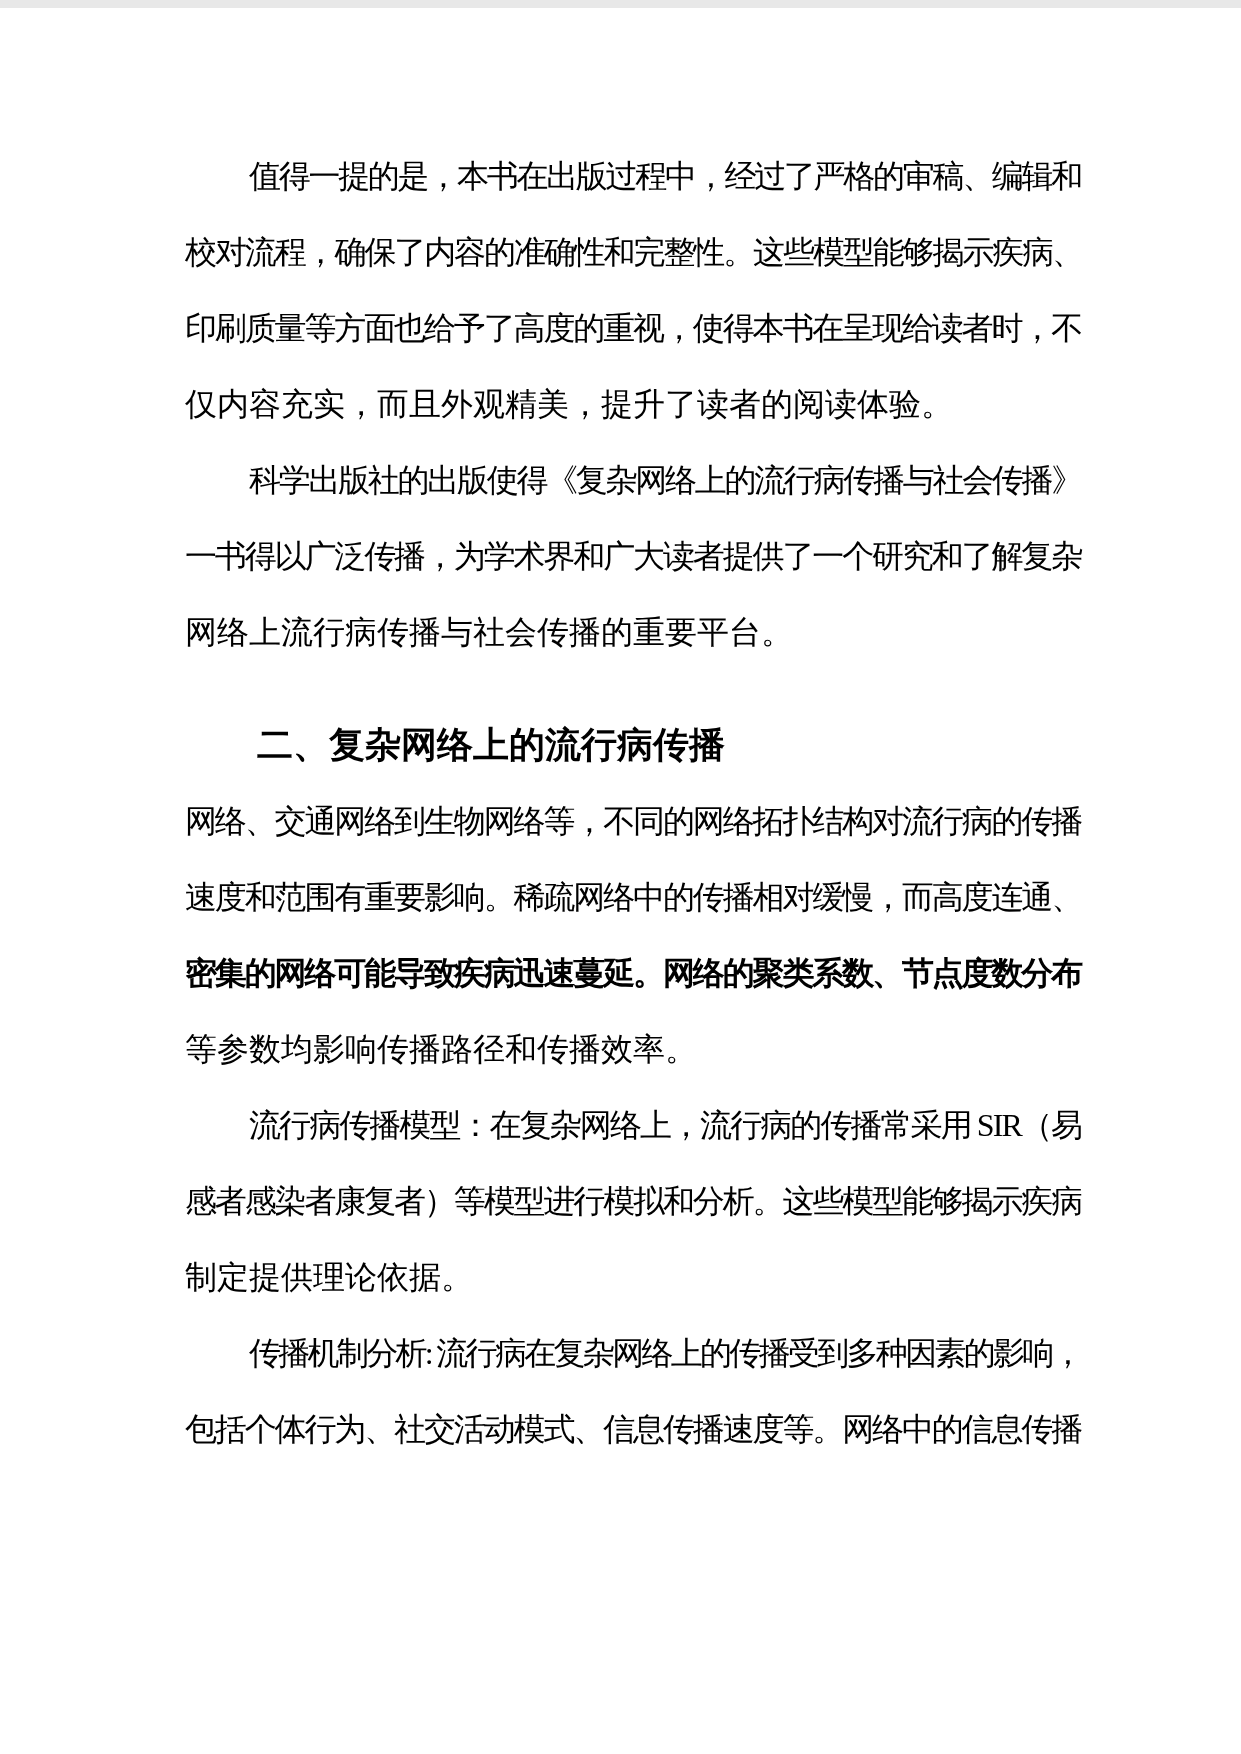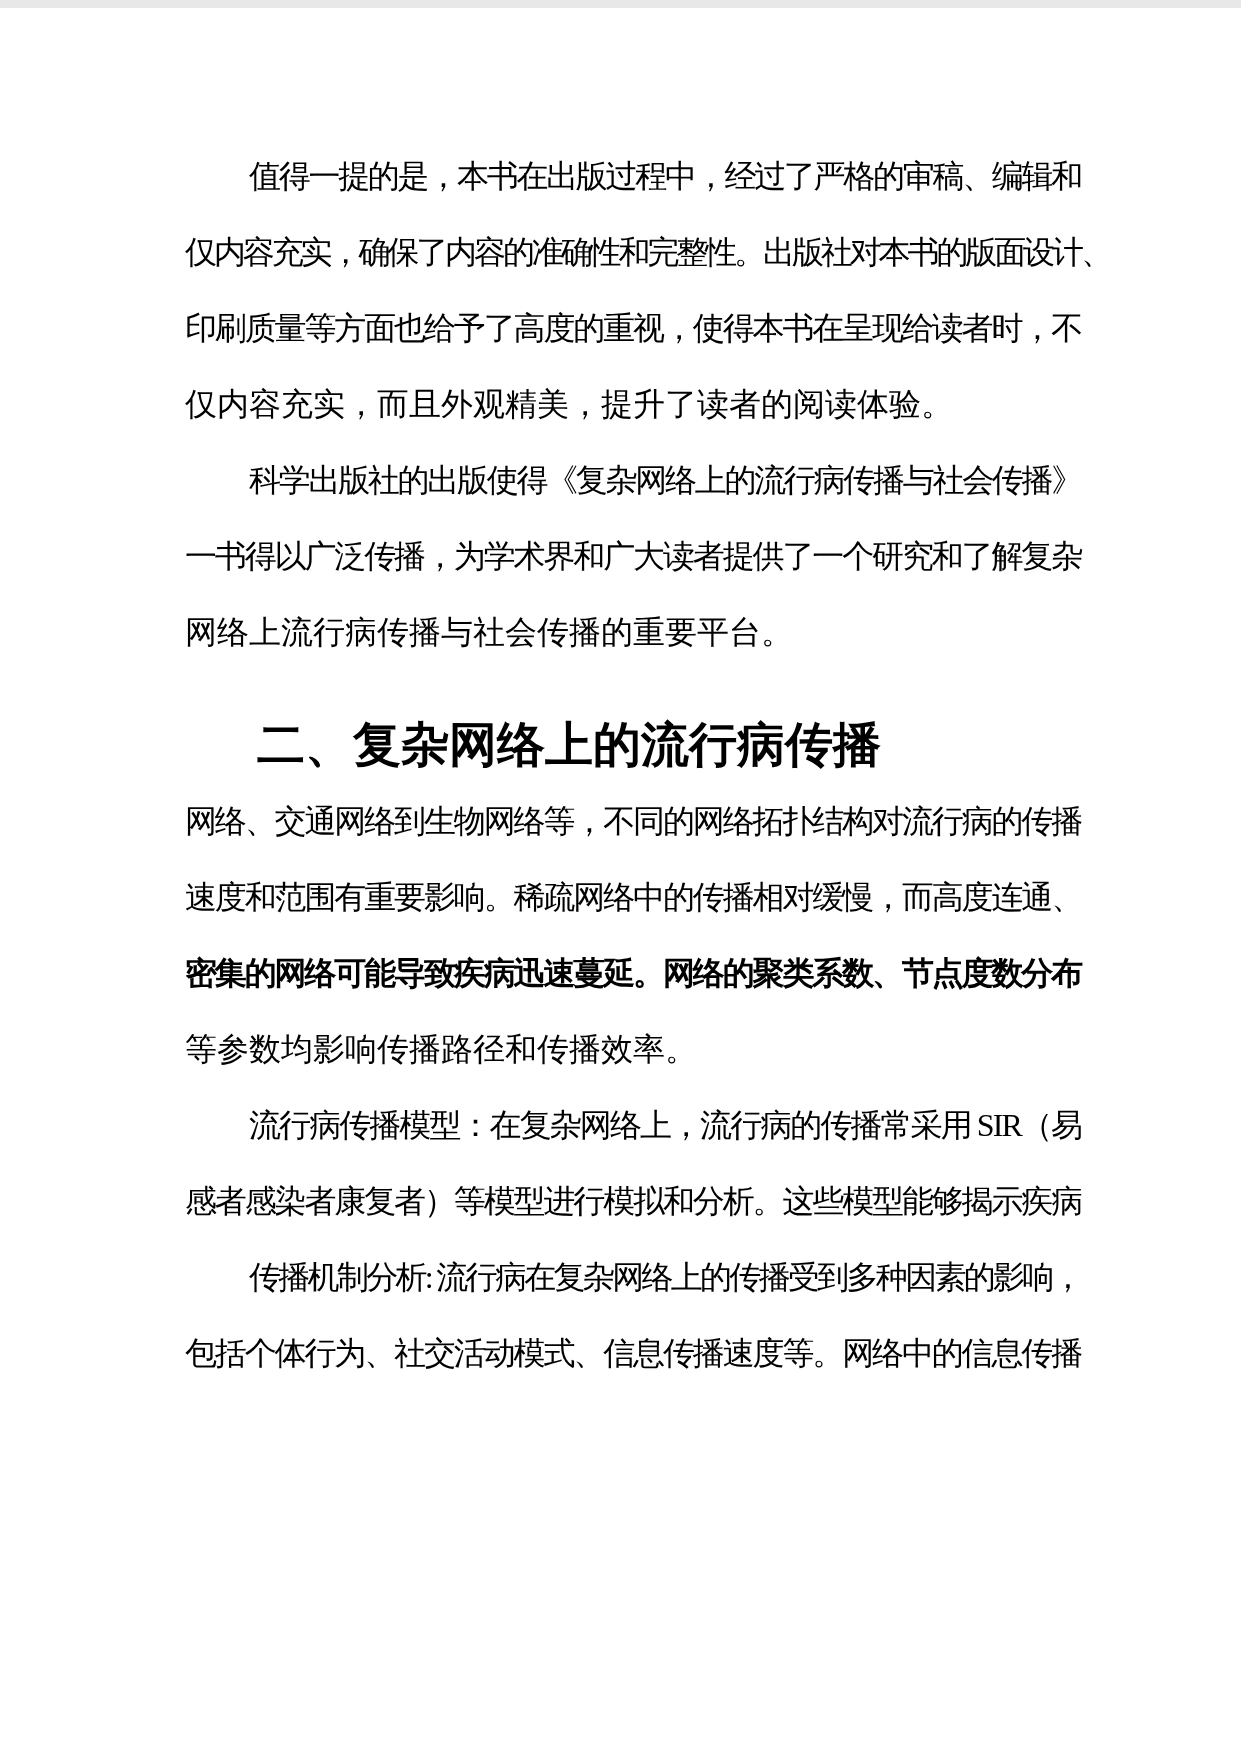--- a/index.html
+++ b/index.html
@@ -28,50 +28,51 @@
     text-align: justify;
     text-align-last: justify;
   }
   .ln.end { text-align-last: left; }
   .ln.indent { padding-left: 64px; }
   .heading {
     margin: 37px 0 0 0;
     padding-left: 72px;
     height: 76px;
     line-height: 76px;
-    font-size: 48px;
+    font-size: 36px;
     font-weight: 700;
     white-space: nowrap;
   }
 </style>
 </head>
 <body>
 
 <div class="page">
   <div class="text-area" id="doc">
       <div class="para">
         <div class="ln indent" style="letter-spacing: -2.29px;">值得一提的是，本书在出版过程中，经过了严格的审稿、编辑和</div>
-        <div class="ln" style="letter-spacing: -3.1px;">仅内容充实，确保了内容的准确性和完整性。出版社对本书的版面设计、</div>
+        <div class="ln" style="letter-spacing: -3.1px;">校对流程，确保了内容的准确性和完整性。这些模型能够揭示疾病、</div>
         <div class="ln" style="letter-spacing: -2.13px;">印刷质量等方面也给予了高度的重视，使得本书在呈现给读者时，不</div>
         <div class="ln end">仅内容充实，而且外观精美，提升了读者的阅读体验。</div>
       </div>
       <div class="para">
         <div class="ln indent" style="letter-spacing: -2.29px;">科学出版社的出版使得《复杂网络上的流行病传播与社会传播》</div>
         <div class="ln" style="letter-spacing: -2.13px;">一书得以广泛传播，为学术界和广大读者提供了一个研究和了解复杂</div>
         <div class="ln end">网络上流行病传播与社会传播的重要平台。</div>
       </div>
       <h2 class="heading">二、复杂网络上的流行病传播</h2>
       <div class="para">
         <div class="ln" style="letter-spacing: -2.13px;">网络、交通网络到生物网络等，不同的网络拓扑结构对流行病的传播</div>
         <div class="ln" style="letter-spacing: -2.13px;">速度和范围有重要影响。稀疏网络中的传播相对缓慢，而高度连通、</div>
         <div class="ln" style="letter-spacing: -2.13px; font-weight: bold;">密集的网络可能导致疾病迅速蔓延。网络的聚类系数、节点度数分布</div>
         <div class="ln end">等参数均影响传播路径和传播效率。</div>
       </div>
       <div class="para">
         <div class="ln indent" style="letter-spacing: -1.93px;">流行病传播模型：在复杂网络上，流行病的传播常采用 SIR（易</div>
         <div class="ln" style="letter-spacing: -2.13px;">感者感染者康复者）等模型进行模拟和分析。这些模型能够揭示疾病</div>
+        <div class="ln end">制定提供理论依据。</div>
       </div>
       <div class="para">
         <div class="ln indent" style="letter-spacing: -2.7px;">传播机制分析: 流行病在复杂网络上的传播受到多种因素的影响，</div>
         <div class="ln" style="letter-spacing: -2.13px;">包括个体行为、社交活动模式、信息传播速度等。网络中的信息传播</div>
       </div>
     </div>
 </div>
 
 </body></html>

